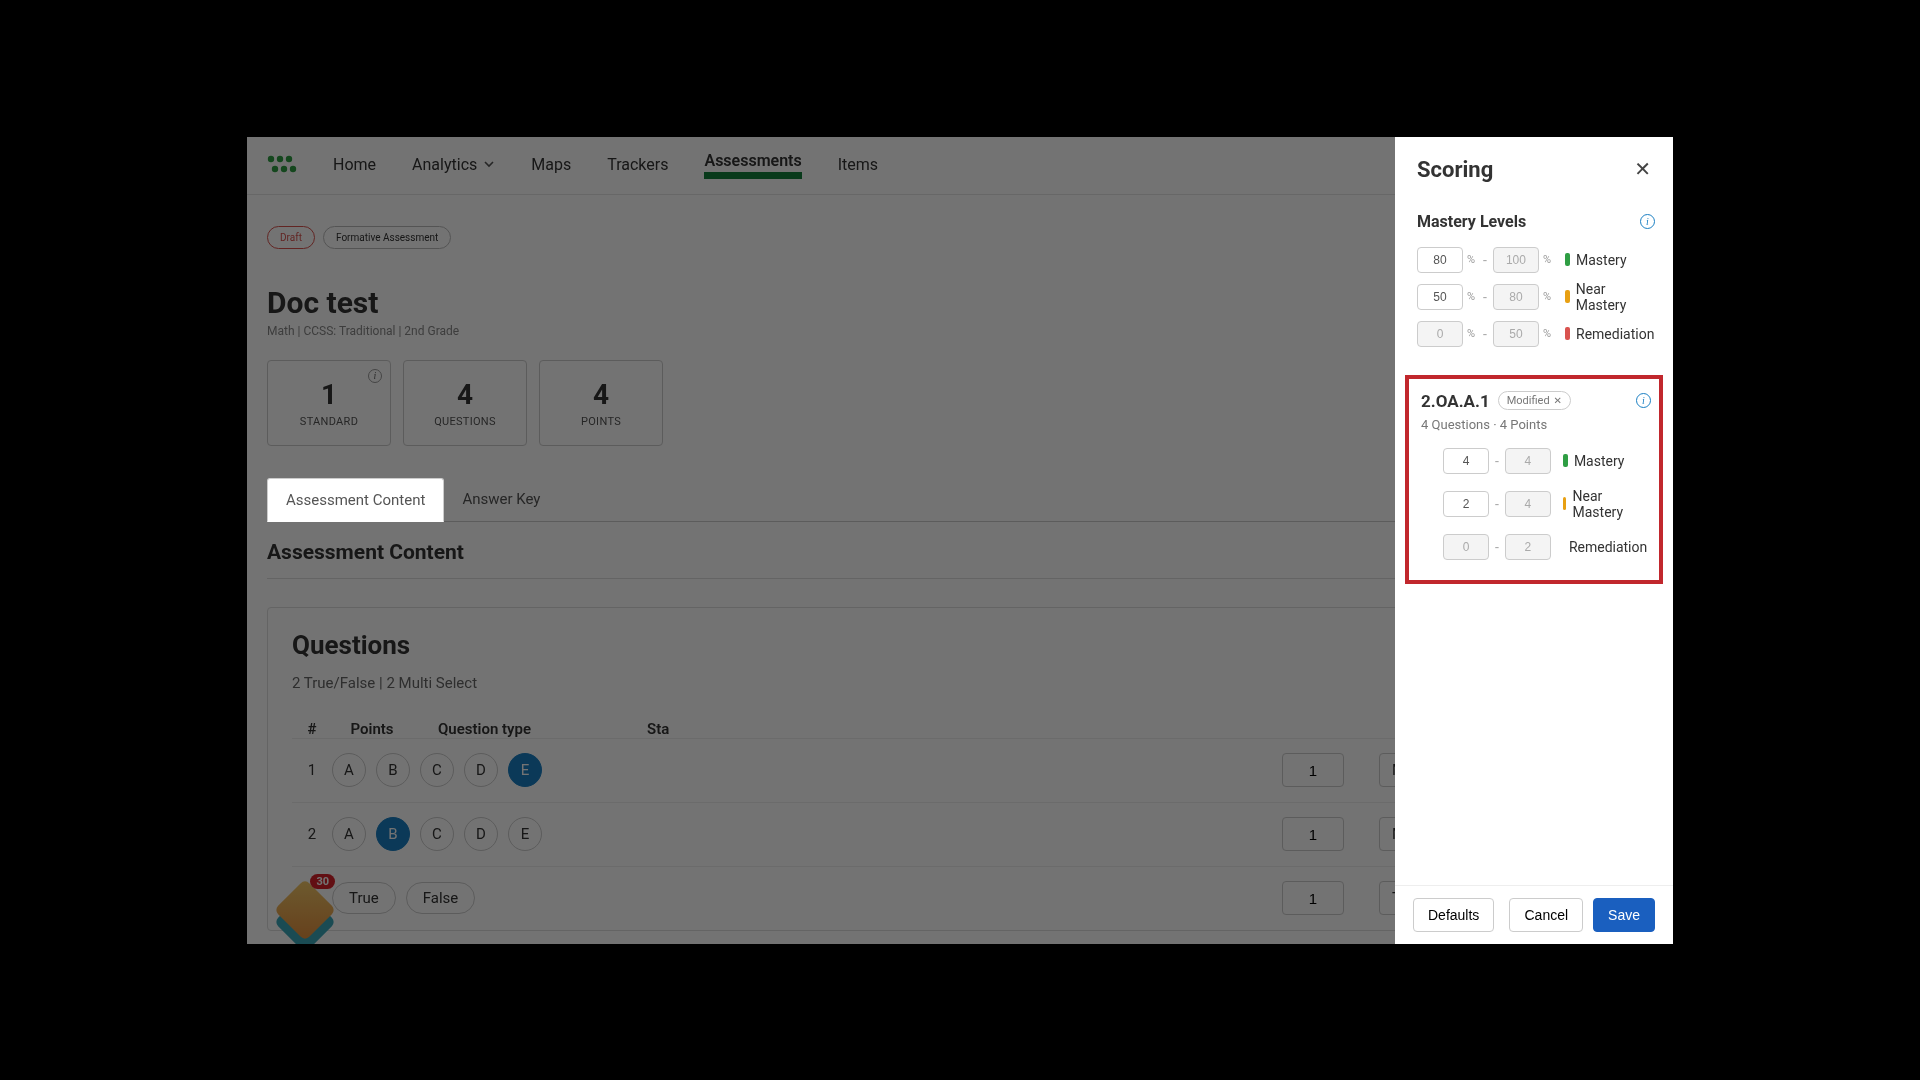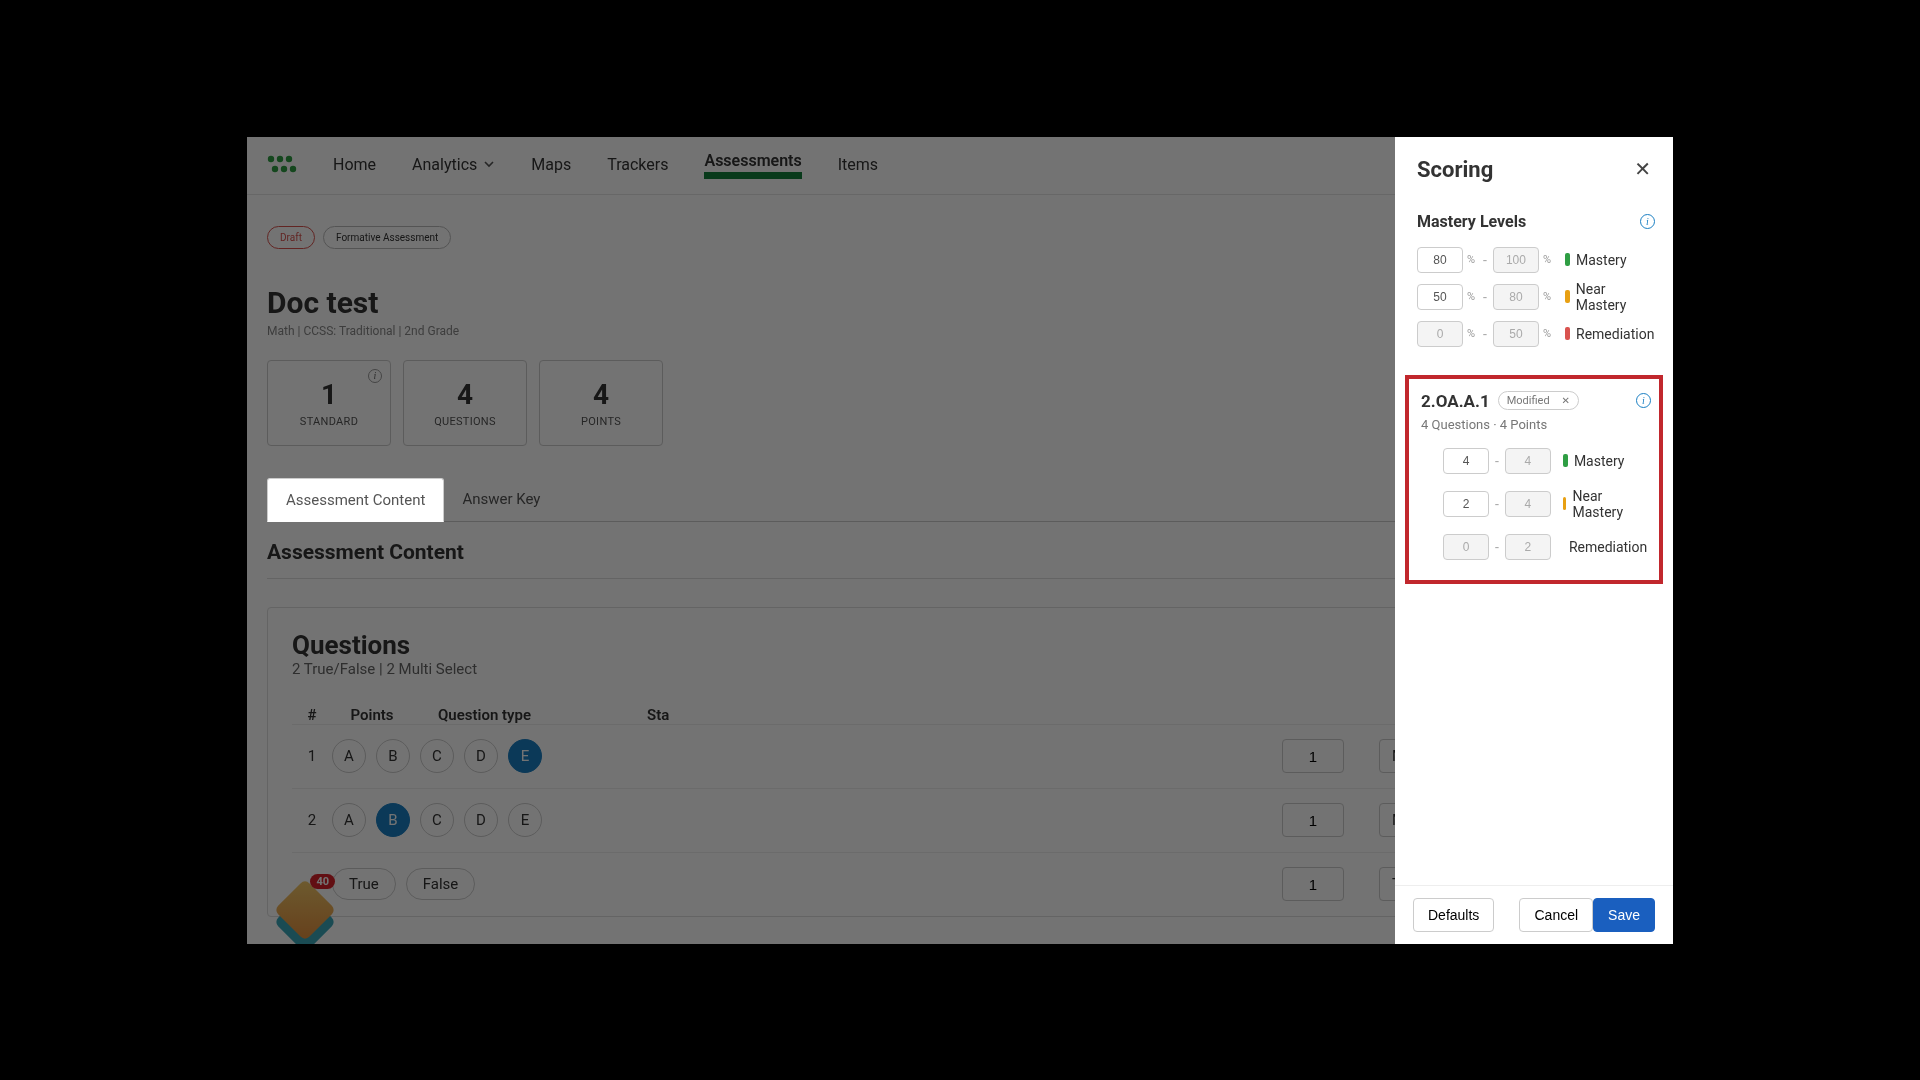--- a/index.html
+++ b/index.html
@@ -63,21 +63,21 @@
 .stat-box .num { font-size:28px; font-weight:700; }
 .stat-box .lbl { font-size:11px; letter-spacing:0.3px; color:#555; margin-top:4px; }
 .info-i { position:absolute; top:8px; right:8px; width:14px; height:14px; border:1px solid #999; border-radius:50%; font-size:10px; font-style:italic; font-family: Georgia, serif; color:#666; display:flex; align-items:center; justify-content:center; }
 .tabs { display:flex; margin-top: 32px; }
 .tab { padding: 12px 18px; font-size:15px; cursor:pointer; color:#555; }
 .tab.active { border:1px solid #ccc; border-bottom-color:#fff; background:#fff; border-radius:3px 3px 0 0; position:relative; z-index:1; }
 .sep { border-bottom:1px solid #ccc; margin-top:-1px; }
 .section-h { font-size:21px; font-weight:700; margin-top:18px; padding-bottom:14px; border-bottom:1px solid #ddd; }
 .q-card { border:1px solid #ddd; border-radius:4px; margin-top:28px; padding:22px 24px 0 24px; }
 .q-h { font-size:26px; font-weight:700; }
-.q-sub { font-size:15px; color:#666; }
+.q-sub { font-size:15px; color:#666; margin-top:14px; }
 .q-head-row { display:flex; align-items:center; margin-top:28px; font-size:15px; font-weight:600; color:#333; }
 .col-num { width:40px; text-align:center; }
 .col-answers { flex:1; }
 .col-points { width:80px; text-align:center; }
 .col-type { width:235px; padding-left:26px; }
 .col-std { width:40px; }
 .q-row { display:flex; align-items:center; height:64px; border-top:1px solid #eee; font-size:15px; }
 .opt { width:34px; height:34px; border:1px solid #ccc; border-radius:50%; display:flex; align-items:center; justify-content:center; margin-right:10px; font-size:15px; cursor:pointer; background:#fff; }
 .opt.selected { background:#1a7fc3; color:#fff; border-color:#1a7fc3; }
 .pill-opt { padding:6px 16px; border:1px solid #ccc; border-radius:18px; font-size:15px; margin-right:10px; cursor:pointer; background:#fff; }
@@ -109,25 +109,25 @@
 .lv-name { font-size:14px; }
 
 .standard-card {
   margin: 24px 10px 0 10px;
   border: 4px solid #c1272d;
   padding: 12px 8px 16px 12px;
   background:#fff;
 }
 .sc-top { display:flex; align-items:center; gap:8px; }
 .sc-title { font-size:17px; font-weight:700; }
-.mod-badge { font-size:11px; border:1px solid #ccc; border-radius:10px; padding:2px 8px; color:#777; display:flex; align-items:center; gap:12px; }
+.mod-badge { font-size:11px; border:1px solid #ccc; border-radius:10px; padding:2px 8px; color:#777; display:flex; align-items:center; gap:4px; }
 .sc-sub { font-size:13px; color:#777; margin-top:6px; }
 .sc-rows { margin-top:12px; display:flex; flex-direction:column; gap:6px; }
 
-.panel-foot { display:flex; justify-content:flex-end; padding:12px 18px; border-top:1px solid #eee; }
+.panel-foot { display:flex; justify-content:flex-end; gap:10px; padding:12px 18px; border-top:1px solid #eee; }
 .btn { font-size:14px; border:1px solid #ccc; border-radius:4px; padding:8px 14px; background:#fff; cursor:pointer; }
 .btn.defaults { margin-right:auto; }
 .btn.save { background:#1a5fbf; color:#fff; border-color:#1a5fbf; }
 
 .floater { position:absolute; left:34px; bottom:18px; width:46px; height:46px; }
 .floater .dia { width:44px; height:44px; background:linear-gradient(135deg,#f2c969,#e38e3e); transform:rotate(45deg); border-radius:6px; position:absolute; top:8px; left:2px; }
 .floater .dia2 { width:44px; height:44px; background:#3aa6b9; transform:rotate(45deg); border-radius:6px; position:absolute; top:20px; left:2px; }
 .floater .badge { position:absolute; top:-6px; right:-8px; background:#d9232a; color:#fff; font-size:11px; font-weight:700; border-radius:10px; padding:1px 6px; }
 </style>
 </head>
@@ -280,21 +280,21 @@
               </div>
               <div class="col-std std-txt">2.</div>
             </div>
           </div>
       </div>
     </div>
 
     <div class="floater">
       <div class="dia2"></div>
       <div class="dia"></div>
-      <div class="badge">40</div>
+      <div class="badge">30</div>
     </div>
   </div>
 
   <div class="overlay"></div>
 
   <div class="panel">
     <div class="panel-head">
       <div class="panel-title">Scoring</div>
       <div class="close-x">✕</div>
     </div>

